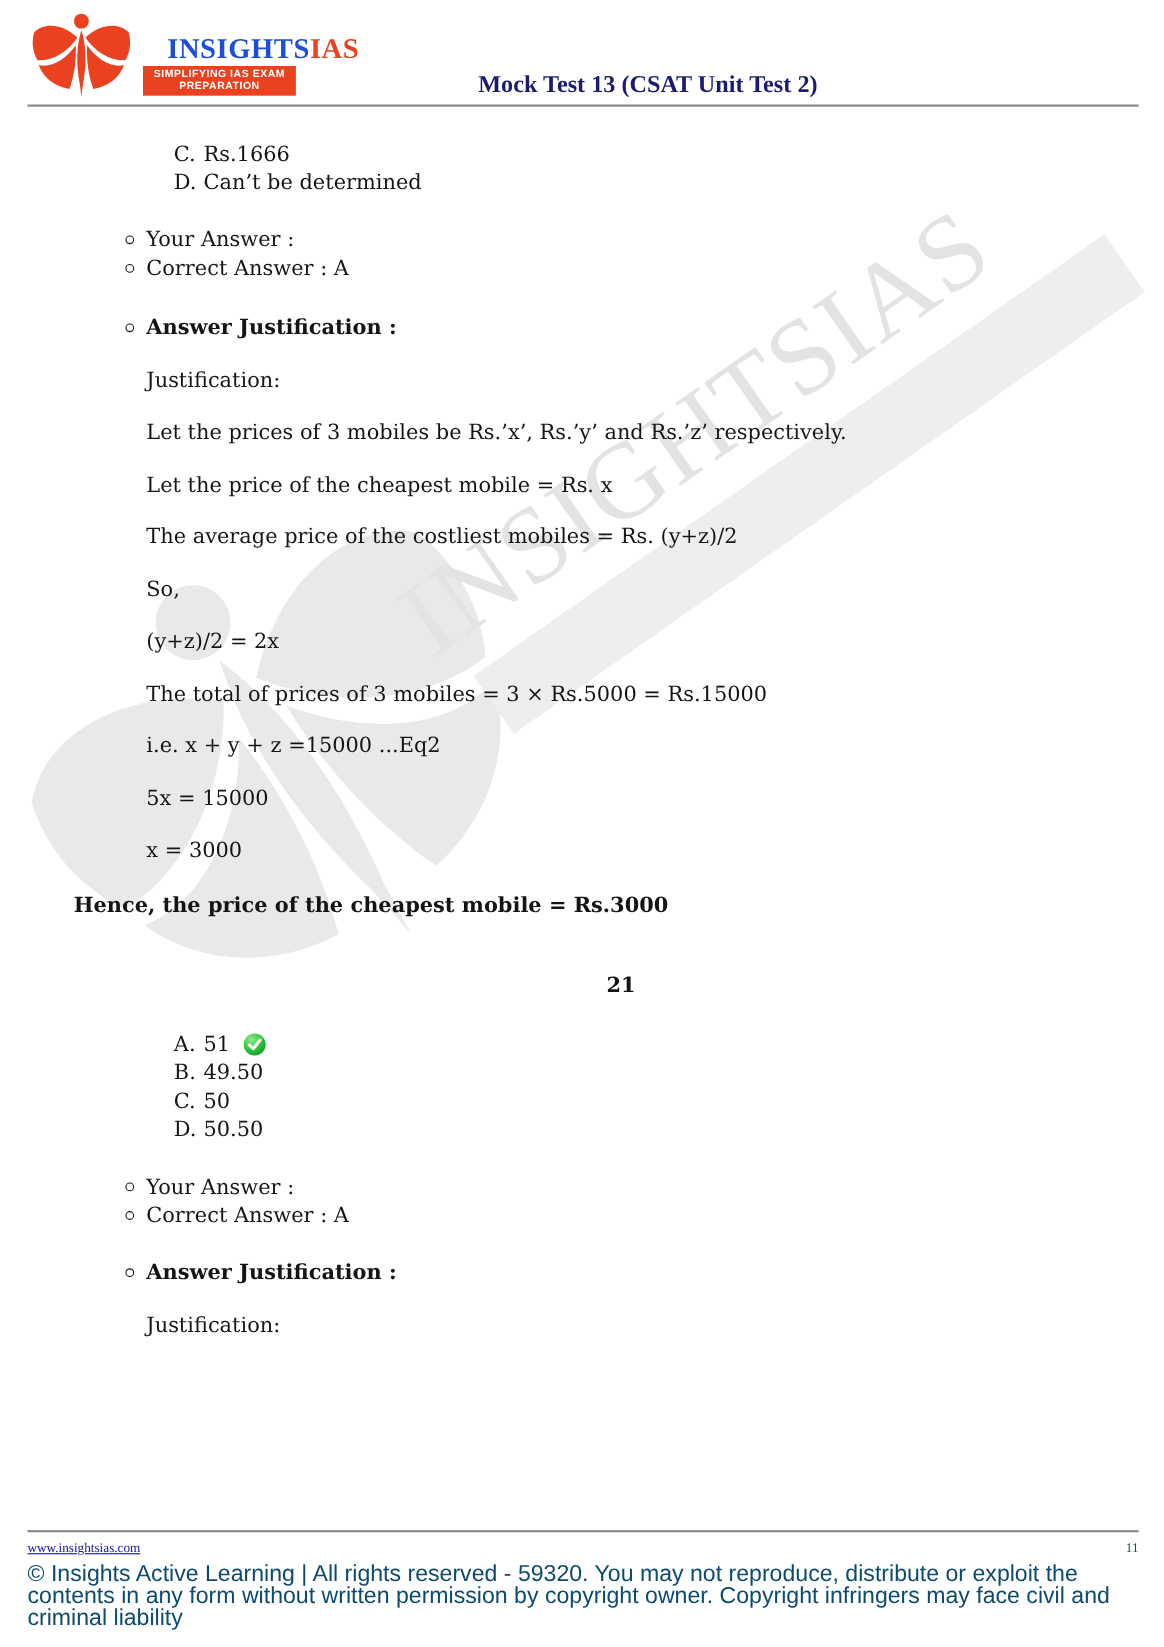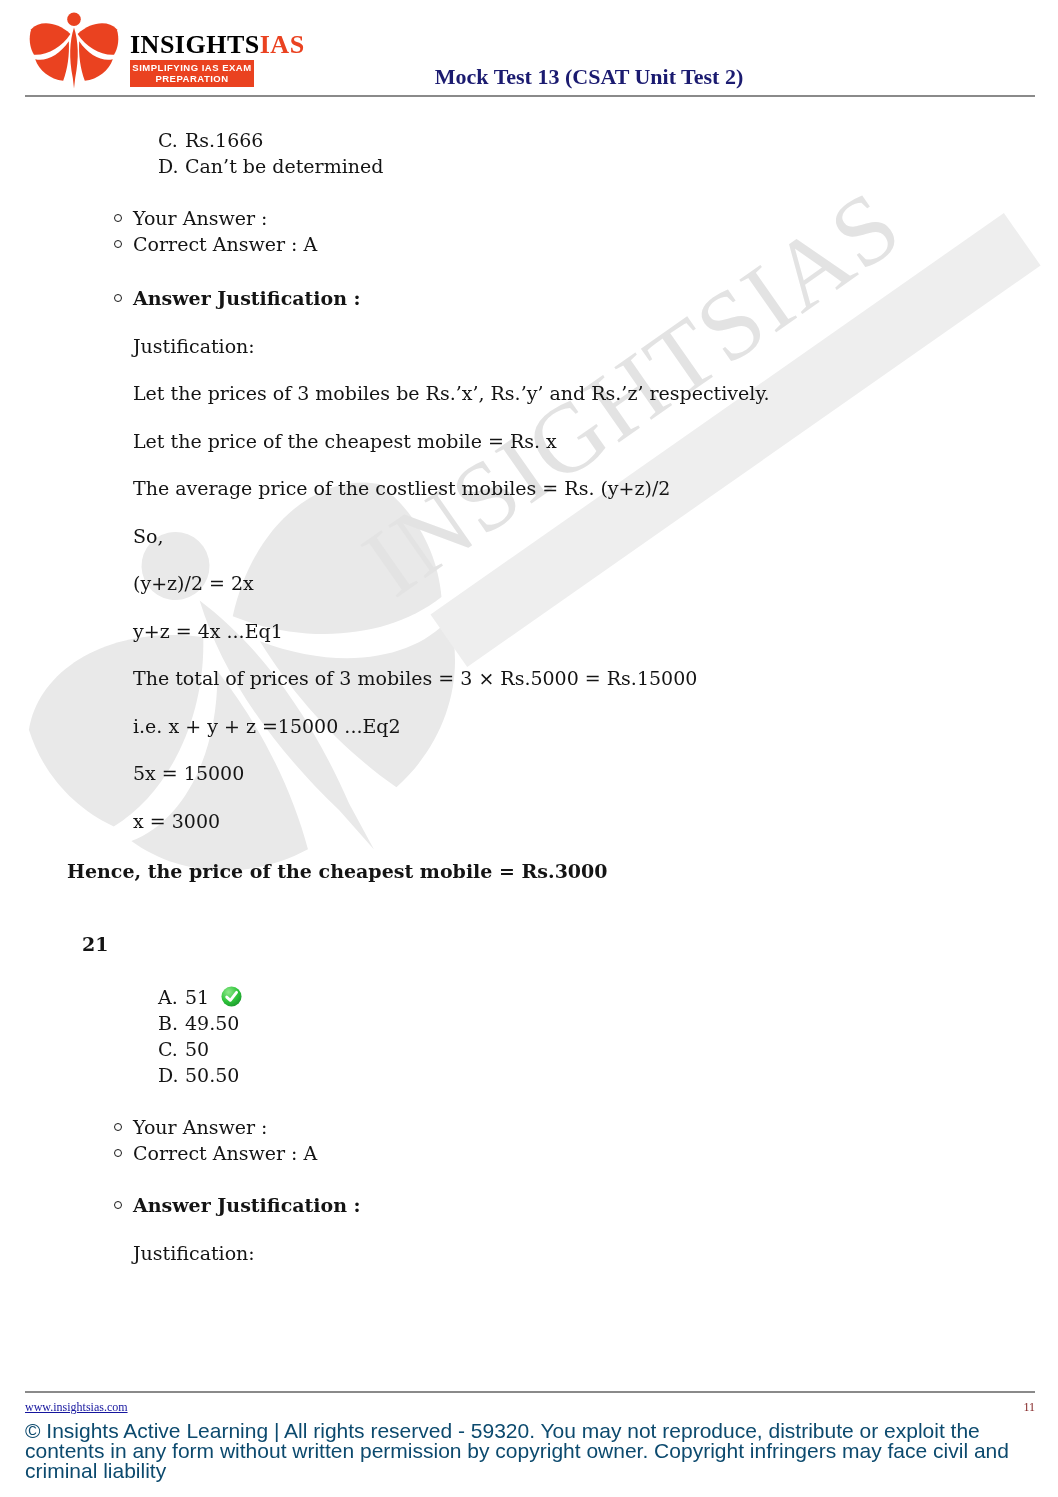--- a/index.html
+++ b/index.html
@@ -25,24 +25,24 @@
   .wm-band { width:700px; height:64px; margin:8px 0 0 21px; background:#eeeeee; }
 
   
   .header { position:absolute; left:0; top:0; right:0; z-index:2; }
   .logo { position:absolute; left:26px; top:8px; width:260px; height:86px; }
   .logo-book { position:absolute; left:0; top:2px; width:96px; height:84px; color:#ea4220; }
   .logo-word {
     position:absolute; left:104px; top:22px; white-space:nowrap;
     font-family:"Liberation Serif", serif; font-size:26px; font-weight:600; letter-spacing:.5px;
   }
-  .logo-word .gray { color:#000000; }
+  .logo-word .gray { color:#1d4ed8;margin-left:22px; }
   .logo-word .red  { color:#ea4220; }
   .logo-banner {
-    position:absolute; left:104px; top:52px; width:124px; padding:2px 0 3px 0;
+    position:absolute; left:104px; top:52px; width:139px; padding:2px 0 3px 0;
     background:#ea4220; color:#fff; text-align:center;
     font-family:"Liberation Sans", sans-serif; font-size:9.5px; line-height:11px;
     font-weight:bold; letter-spacing:.5px;
   }
   .doc-title {
     position:absolute; left:0; right:0; top:64px; text-align:center; padding-left:120px;
     font-family:"Liberation Serif", serif; font-size:22px; font-weight:600; color:#1b1b70;
   }
   .header-rule { position:absolute; left:25px; right:23px; top:95px; height:2px; background:#8a8a8a; }
 
@@ -65,31 +65,31 @@
     border:1.5px solid #1a1a1a; border-radius:50%;
   }
   .jheading { line-height:26px; font-weight:bold; }
   .jh-1 { margin:28px 0 0 133px; }
   .jh-2 { margin:26px 0 0 133px; }
 
   .jp p { margin:21.5px 0 0 133px; line-height:26px; }
   .jp2 p { margin:22px 0 0 133px; line-height:26px; }
   .conclusion { margin:24px 0 0 67px; line-height:26px; font-weight:bold; }
 
-  .q-line { display:flex; margin:47px 0 0 82px; line-height:26px; }
+  .q-line { display:flex; margin:47px 0 0 82px; line-height:26px;justify-content:center; }
   .q-num { font-weight:bold; margin-right:11px; }
 
   
   .footer-rule { position:absolute; left:25px; right:23px; top:1391px; height:2px; background:#8a8a8a; z-index:2; }
   .footer-row {
     position:absolute; left:25px; right:23px; top:1396px; display:flex; justify-content:space-between;
     font-family:"Liberation Serif", serif; font-size:12px; line-height:22px; z-index:2;
   }
   .footer-link { color:#15159e; text-decoration:underline; }
-  .footer-page { color:#7f1d1d;text-align:right; }
+  .footer-page { color:#14532d;text-align:right; }
   .footer-copy {
     position:absolute; left:25px; right:23px; top:1421px; z-index:2;
     font-family:Liberation Sans, sans-serif; font-size:21px; line-height:20px; color:#0c4a6e;
   }
   .hidden-defs { position:absolute; width:0; height:0; overflow:hidden; }
 </style>
 </head>
 <body>
 
 <svg class="hidden-defs" aria-hidden="true">
@@ -170,21 +170,20 @@
         <p>Let the prices of 3 mobiles be Rs.’x’, Rs.’y’ and Rs.’z’ respectively.</p>
 
         <p>Let the price of the cheapest mobile = Rs. x</p>
 
         <p>The average price of the costliest mobiles = Rs. (y+z)/2</p>
 
         <p>So,</p>
 
         <p>(y+z)/2 = 2x</p>
 
-        <p>y+z = 4x ...Eq1</p>
 
         <p>The total of prices of 3 mobiles = 3 × Rs.5000 = Rs.15000</p>
 
         <p>i.e. x + y + z =15000 ...Eq2</p>
 
 
 
         <p>5x = 15000</p>
 
         <p>x = 3000</p>

